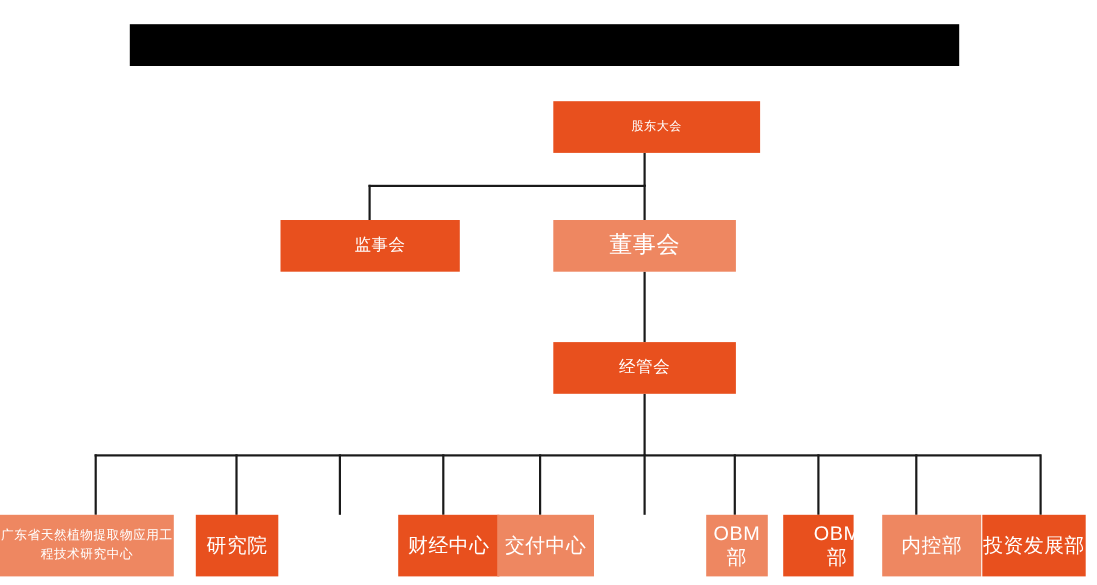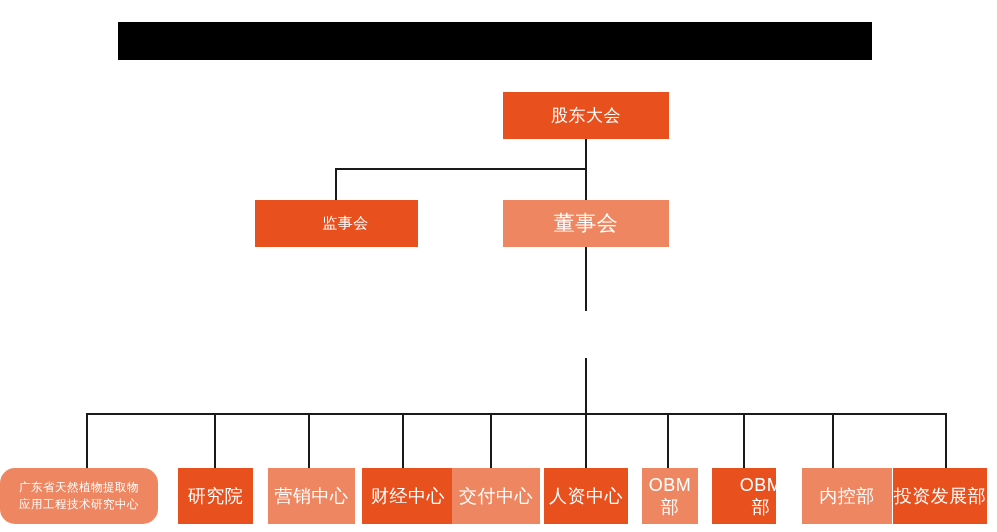--- a/index.html
+++ b/index.html
@@ -23,27 +23,27 @@
     display:flex;align-items:center;justify-content:center;
     text-align:center;
     color:#ffffff;
     line-height:1.25;
     letter-spacing:.5px;
     z-index:3;
   }
   .node.dark{background:#e8501e;}
   .node.light{background:#ee8761;}
 
-  .n-top{left:503px;top:92px;width:166px;height:47px;font-size:17px;}
+  .n-top{left:503px;top:92px;width:188px;height:47px;font-size:11px;}
   .n-sup{left:255px;top:200px;width:163px;height:47px;font-size:15px;padding-left:18px;}
   .n-board{left:503px;top:200px;width:166px;height:47px;font-size:21px;}
   .n-mgmt{left:503px;top:311px;width:166px;height:47px;font-size:15px;}
 
   .leaf{top:468px;height:56px;font-size:18px;}
-  .leaf.small{font-size:11.5px;line-height:1.45;padding:0 18px;border-radius:15px;}
+  .leaf.small{font-size:11.5px;line-height:1.45;padding:0 0;}
 
   .l0{left:0px;width:158px;}
   .l1{left:178px;width:75px;}
   .l2{left:268px;width:87px;}
   .l3{left:362px;width:92px;}
   .l4{left:452px;width:88px;}
   .l5{left:544px;width:84px;}
   .l6{left:642px;width:56px;}
   .l7{left:712px;width:64px;padding-left:34px;}
   .l8{left:790px;width:90px;margin-left:12px;}
@@ -98,25 +98,24 @@
   <div class="line vline stub s6"></div>
   <div class="line vline stub s7"></div>
   <div class="line vline stub s8"></div>
   <div class="line vline stub s9"></div>
 
   <div class="node dark n-top">股东大会</div>
 
   <div class="node dark n-sup">监事会</div>
   <div class="node light n-board">董事会</div>
 
+  <div class="node dark n-mgmt">经管会</div>
 
   <div class="node light leaf small l0">广东省天然植物提取物应用工程技术研究中心</div>
   <div class="node dark leaf l1">研究院</div>
-  <div class="node light leaf l2">营销中心</div>
   <div class="node dark leaf l3">财经中心</div>
   <div class="node light leaf l4">交付中心</div>
-  <div class="node dark leaf l5">人资中心</div>
   <div class="node light leaf l6">OBM部</div>
   <div class="node dark leaf l7">OBM部</div>
   <div class="node light leaf l8">内控部</div>
   <div class="node dark leaf l9">投资发展部</div>
 
 </div>
 
 </body></html>

